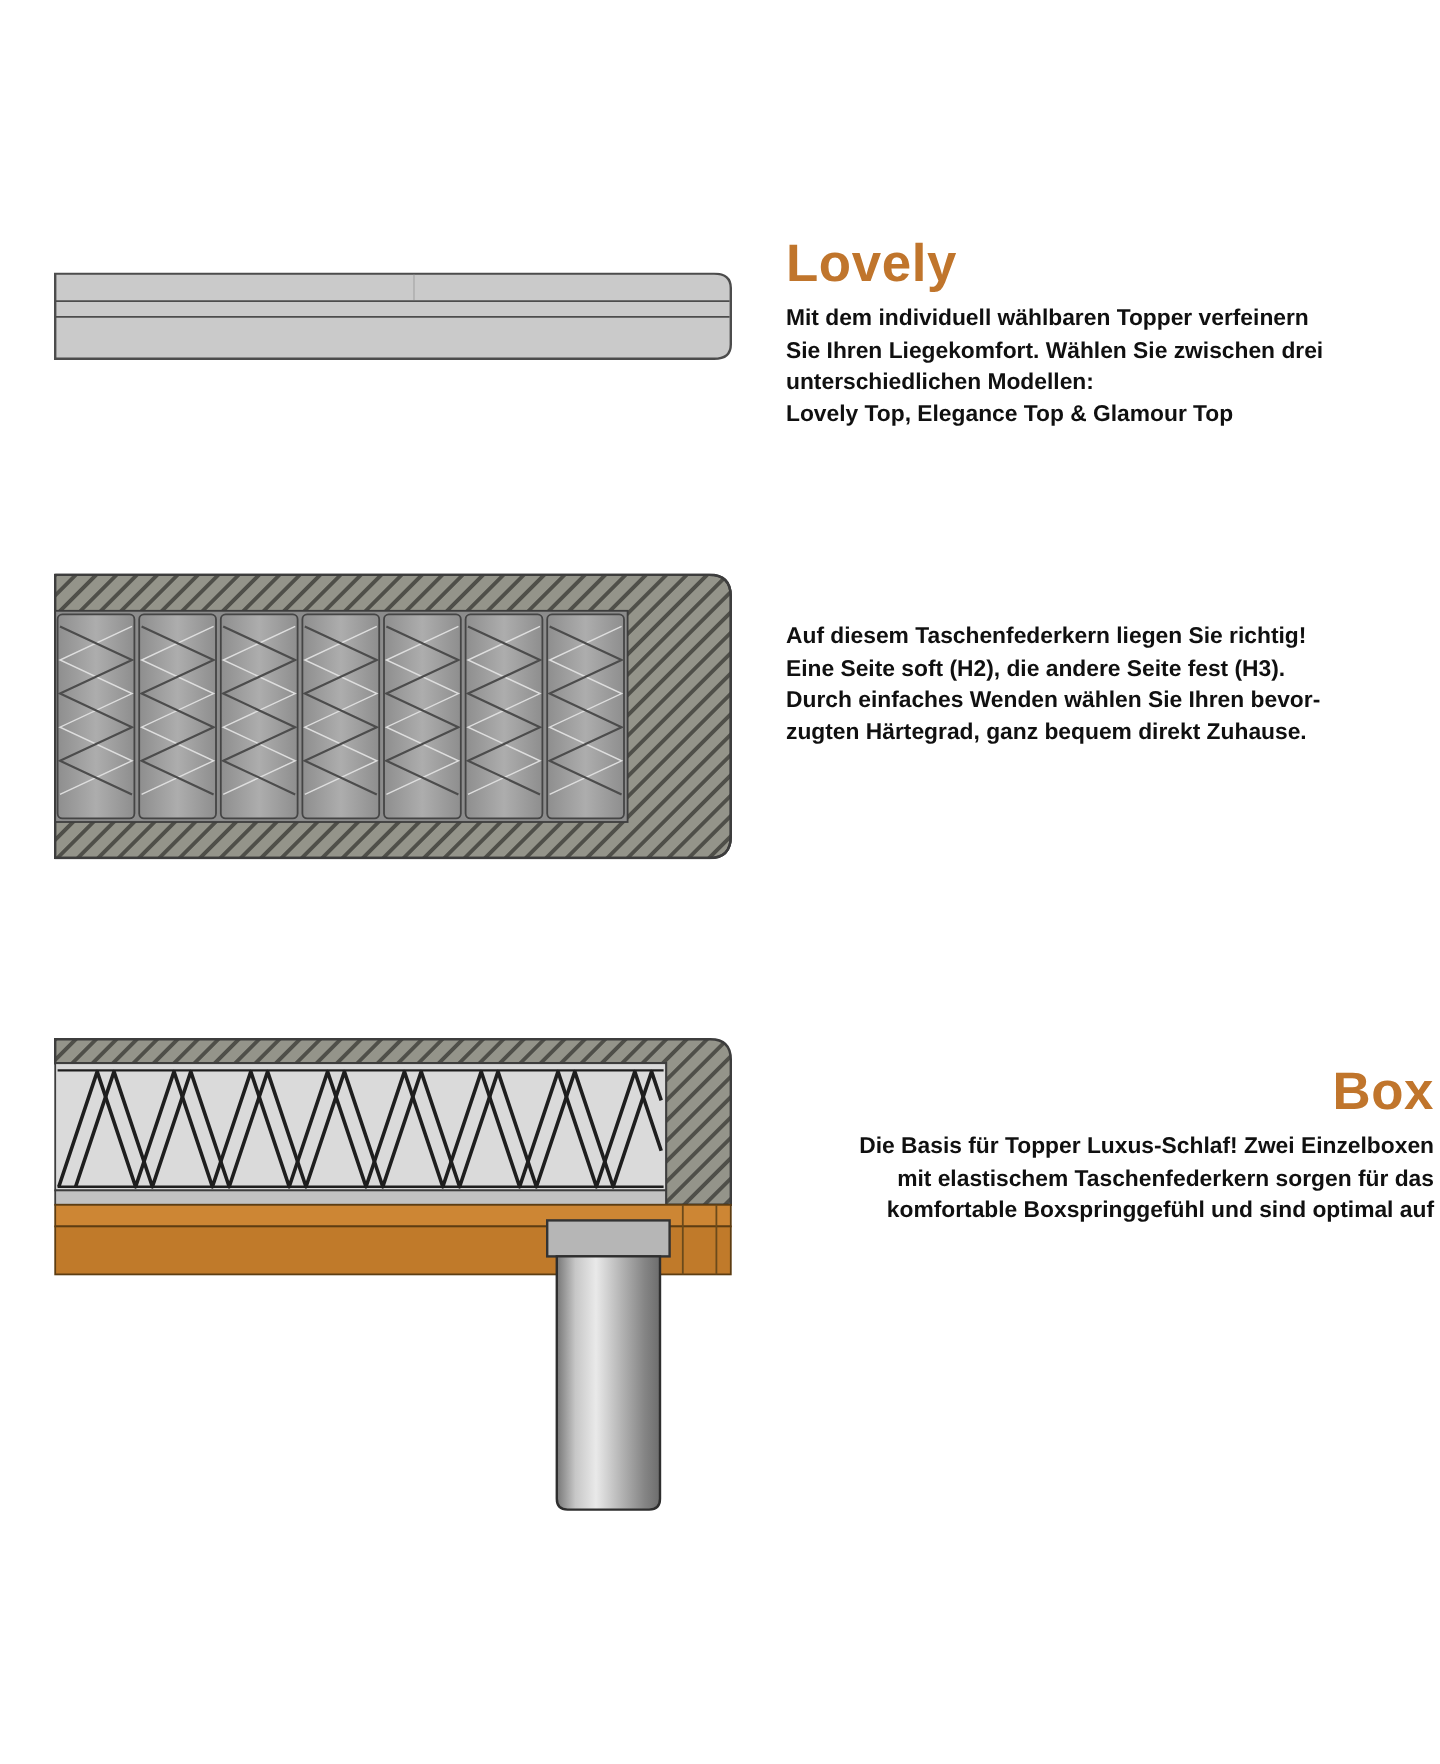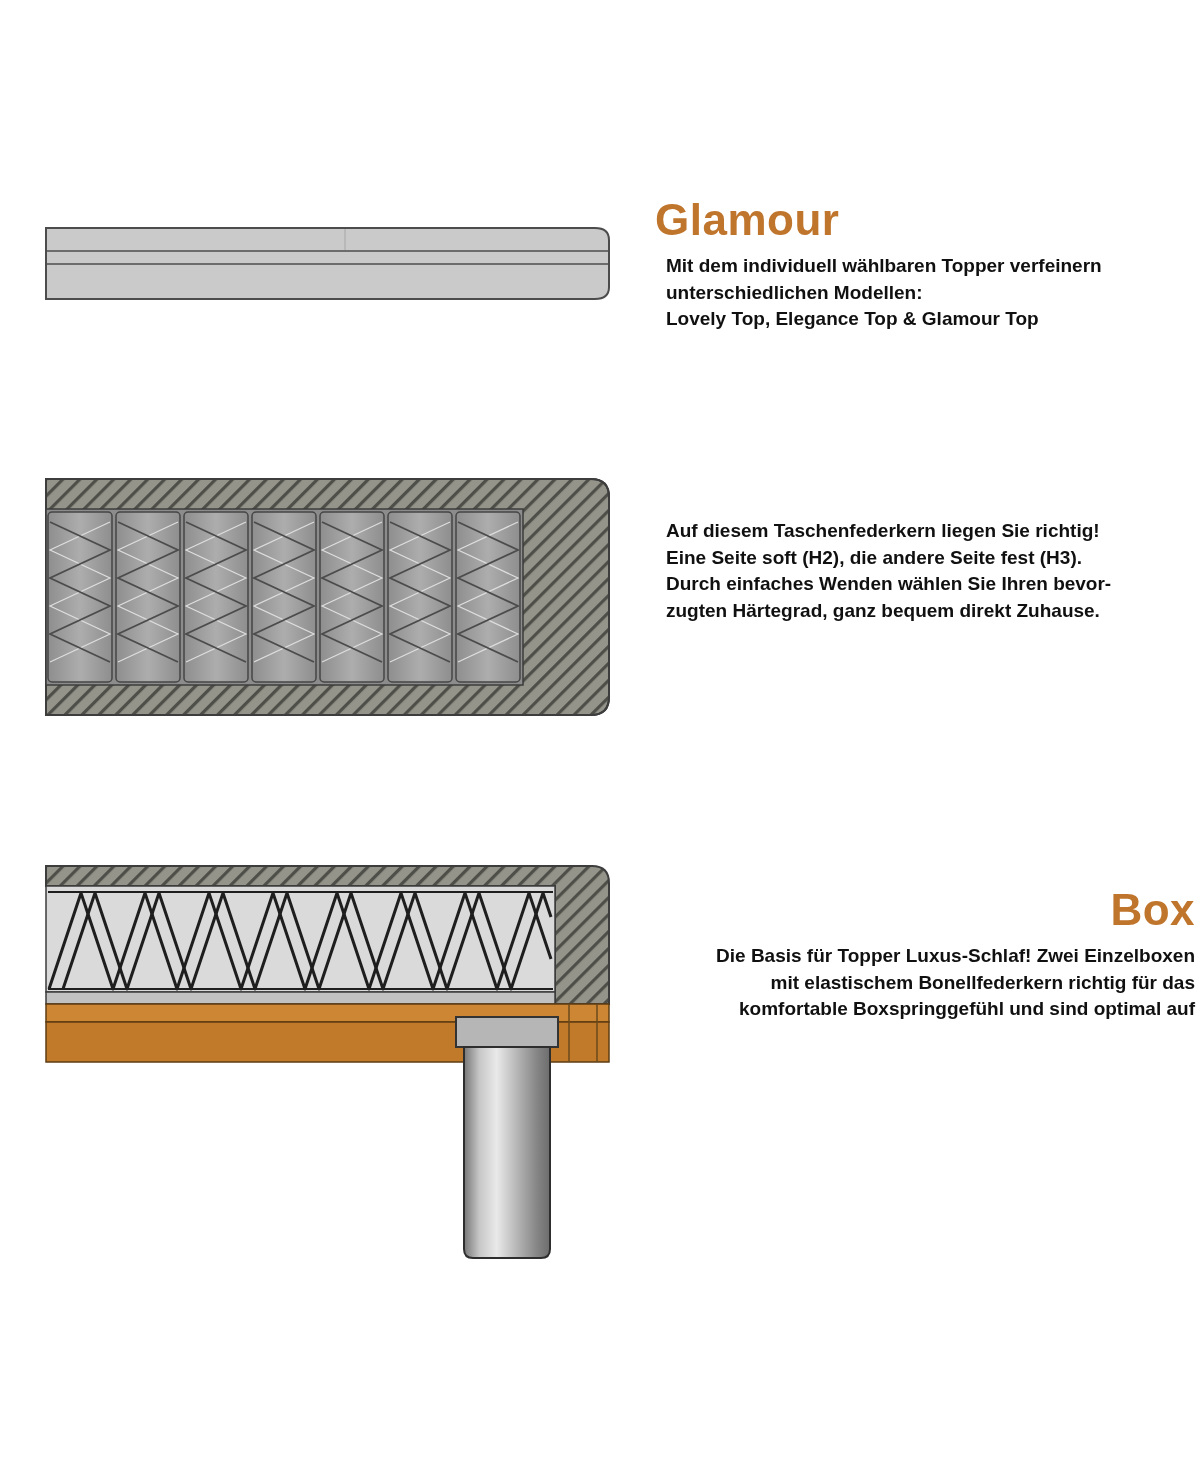--- a/index.html
+++ b/index.html
@@ -27,42 +27,42 @@
     font-weight: 700;
     color: var(--accent, #c0752c);
     letter-spacing: 0.5px;
   }
   .body-line {
     font-size: 19px;
     line-height: 26.5px;
     font-weight: 700;
     color: #101010;
     white-space: nowrap;
-    margin-left: 11px;
   }
   #txt-topper { top: 196px; }
   #txt-wende  { top: 518px; }
   #txt-box    { top: 886px; text-align: right; }
   #illus-topper { left: 45px; top: 227px; }
   #illus-wende  { left: 45px; top: 478px; }
   #illus-box    { left: 45px; top: 865px; }
 </style>
 </head>
 <body style="background: rgb(255, 255, 255);">
 
 <svg id="illus-topper" class="illus" width="565" height="73" viewBox="0 0 565 73" role="img">
   <path d="M1,1 H550 Q564,1 564,13 V60 Q564,72 550,72 H1 Z" fill="#cacaca" stroke="#4c4c4c" stroke-width="2"></path>
   <line x1="1" y1="24" x2="563" y2="24" stroke="#4c4c4c" stroke-width="1.5"></line>
   <line x1="1" y1="37" x2="563" y2="37" stroke="#4c4c4c" stroke-width="1.5"></line>
   <line x1="300" y1="2" x2="300" y2="23" stroke="#a6a6a6" stroke-width="1"></line>
 </svg>
 
 <div id="txt-topper" class="section-text">
-  <h1 class="section-title">Glamour</h1>
+  <h1 class="section-title">Lovely</h1>
   <div class="body-line">Mit dem individuell wählbaren Topper verfeinern</div>
+  <div class="body-line">Sie Ihren Liegekomfort. Wählen Sie zwischen drei</div>
   <div class="body-line">unterschiedlichen Modellen:</div>
   <div class="body-line">Lovely Top, Elegance Top &amp; Glamour Top</div>
 </div>
 
 <svg id="illus-wende" class="illus" width="565" height="238" viewBox="0 0 565 238" role="img">
   <defs>
     <pattern id="hatchW" width="12" height="12" patternUnits="userSpaceOnUse" patternTransform="rotate(45)">
       <rect width="12" height="12" fill="#94948a"></rect>
       <rect width="3.2" height="12" fill="#4f4f49"></rect>
     </pattern>
@@ -136,15 +136,15 @@
 
   <g>
     <rect x="411" y="152" width="102" height="30" fill="#b6b6b6" stroke="#333333" stroke-width="2"></rect>
     <path d="M419,182 H505 V384 Q505,393 496,393 H428 Q419,393 419,384 Z" fill="url(#legGrad)" stroke="#2e2e2e" stroke-width="2"></path>
   </g>
 </svg>
 
 <div id="txt-box" class="section-text">
   <h1 class="section-title">Box</h1>
   <div class="body-line">Die Basis für Topper Luxus-Schlaf! Zwei Einzelboxen</div>
-  <div class="body-line">mit elastischem Bonellfederkern richtig für das</div>
+  <div class="body-line">mit elastischem Taschenfederkern sorgen für das</div>
   <div class="body-line">komfortable Boxspringgefühl und sind optimal auf</div>
 </div>
 
 </body></html>

